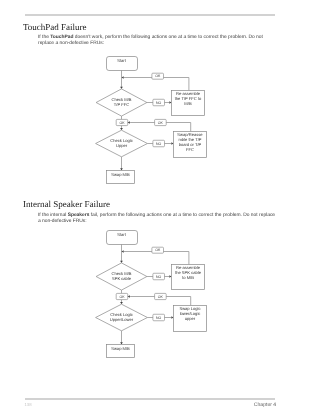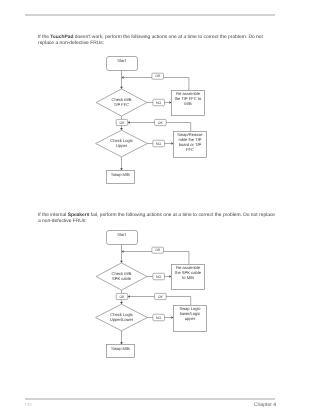--- a/index.html
+++ b/index.html
@@ -20,24 +20,26 @@
   .ah{fill:#404040;stroke:none;}
   .nt{font-family:"Liberation Sans",sans-serif;font-size:4.1px;fill:#333;text-anchor:middle;}
   .lt{font-family:"Liberation Sans",sans-serif;font-size:3.5px;fill:#333;text-anchor:middle;}
 </style>
 </head>
 <body>
 
 <div class="page">
   <div class="rule" style="left:24.5px;top:14.3px;width:250px;height:1.3px;"></div>
 
+  <h2 class="sec" style="left:23px;top:21.9px;font-size:9px;">TouchPad Failure</h2>
   <p class="body" style="left:38px;top:35.4px;width:238px;">
     <span>If the </span><b>TouchPad</b><span> doesn't work, perform the following actions one at a time to correct the problem. Do not replace a non-defective FRUs:</span>
   </p>
 
+  <h2 class="sec" style="left:23px;top:198.9px;font-size:9px;">Internal Speaker Failure</h2>
   <p class="body" style="left:38px;top:213.4px;width:238px;">
     <span>If the internal </span><b>Speakers</b><span> fail, perform the following actions one at a time to correct the problem. Do not replace a non-defective FRUs:</span>
   </p>
 
   <svg class="flow" width="300" height="420" viewBox="0 0 300 420" style="left:0;top:0;">
     <rect class="nbox" x="106.5" y="56.5" width="31" height="14" rx="2.4"></rect>
     <text class="nt" x="121.5" y="61.95">Start</text>
     <path class="ln" d="M121.5 70.5 L121.5 87.3"></path>
     <path class="ah" d="M121.5 88.9 l-1.35 -2.2 l2.7 0 z"></path>
     <path class="ln" d="M123.9 77.5 L188.9 77.5 L188.9 90.5"></path>

